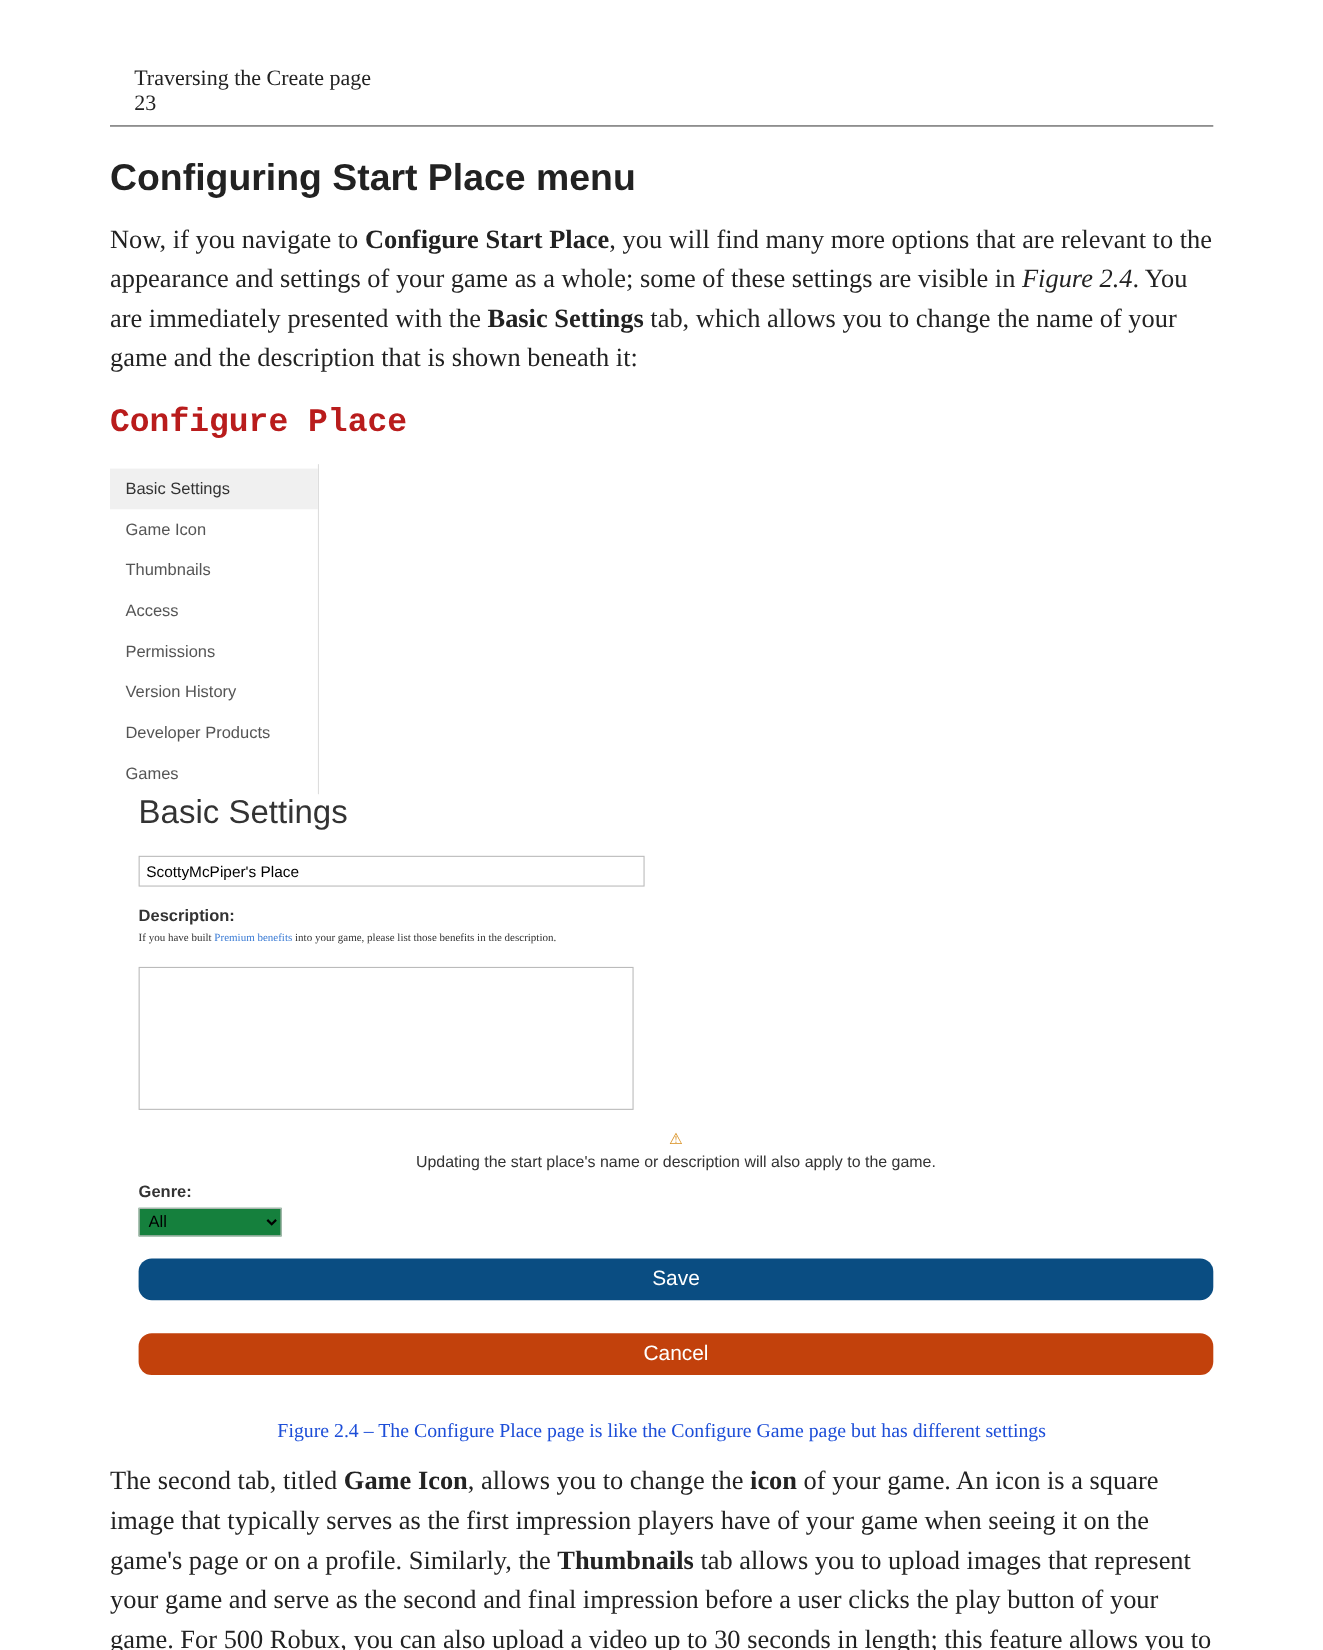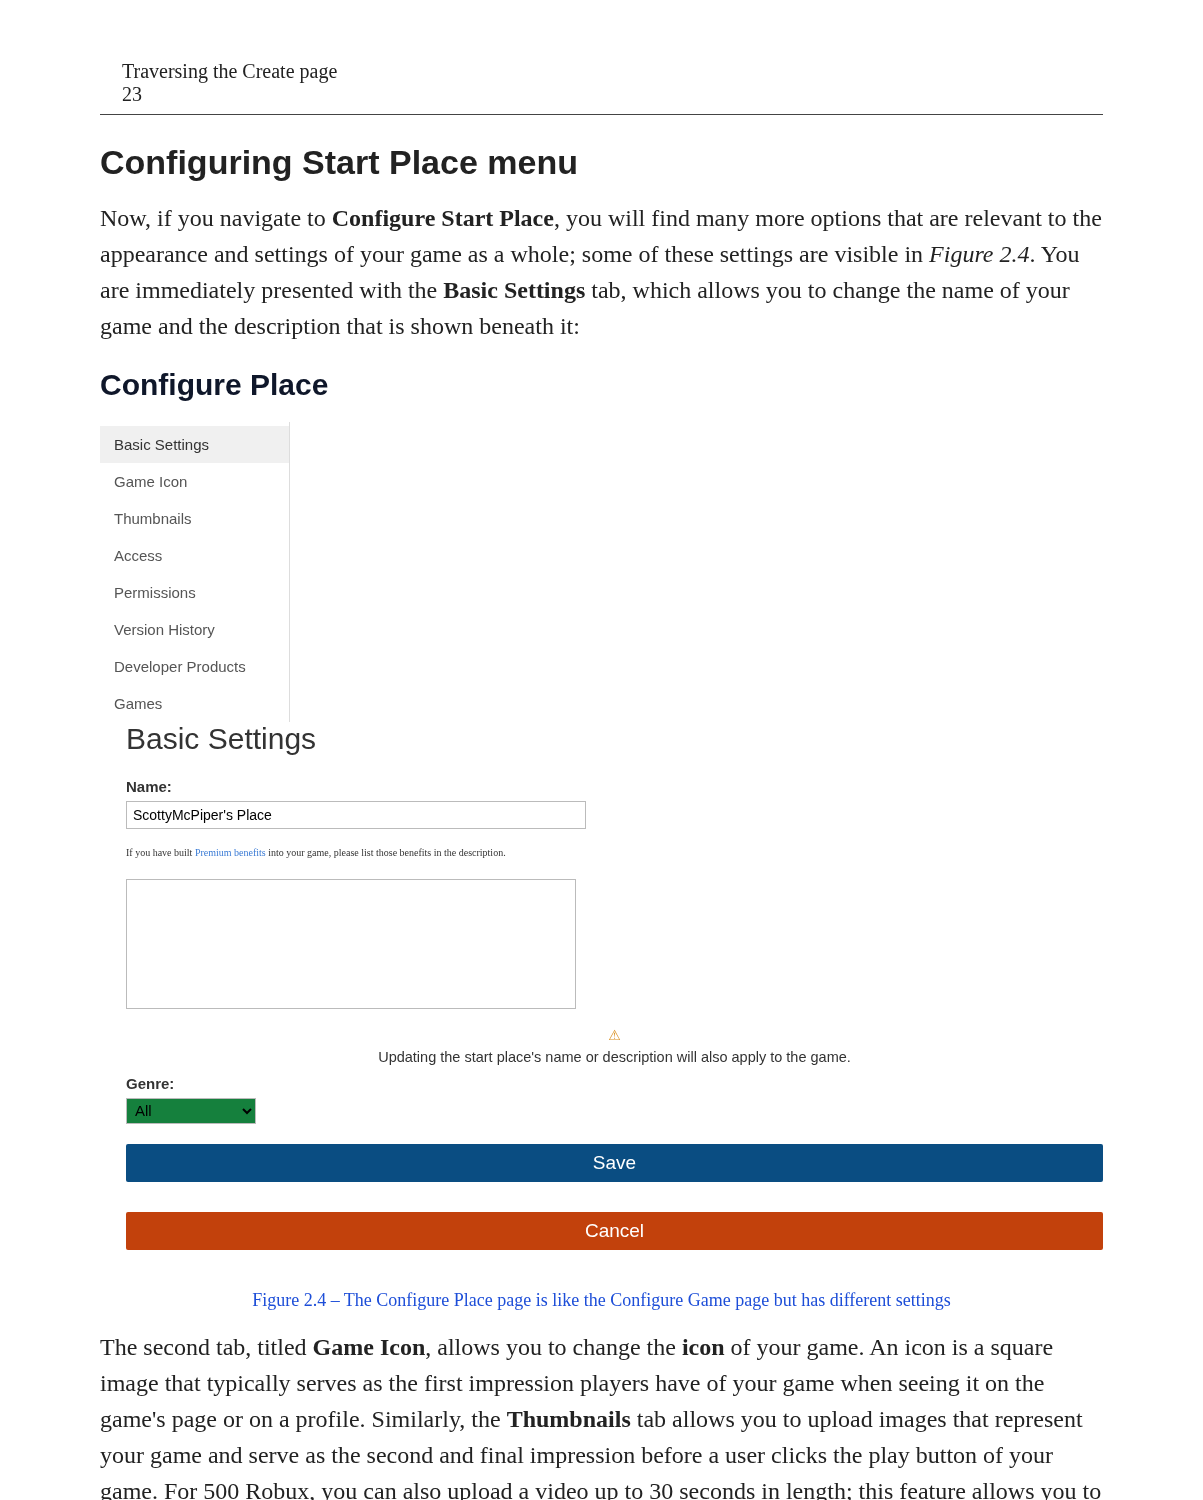--- a/index.html
+++ b/index.html
@@ -38,24 +38,24 @@
   }
   .italic { font-style: italic; }
   .bold { font-weight: 700; }
 
   
   .figure-wrap {
     margin: 10px 0 12px 0;
     padding: 4px 0 18px 0;
   }
   .fig-title {
-    font-family: Liberation Sans, sans-serif;
+    font-family: Liberation Mono, monospace;
     font-weight: 700;
     font-size: 30px;
-    color: #0f172a;
+    color: #b91c1c;
     margin-bottom: 20px;
   }
   .fig-panel {
     display: flex;
     gap: 0;
   }
   .fig-sidebar {
     width: 190px;
     border-right: 1px solid #ddd;
     padding-top: 4px;
@@ -135,21 +135,21 @@
     display: flex;
     gap: 30px;
   }
   .fig-btn {
     font-family: Arial, sans-serif;
     font-size: 19px;
     color: #fff;
     background: #0a4d82;
     border: none;
     padding: 8px 26px;
-    border-radius: 2px;
+    border-radius: 12px;
     cursor: pointer;
   }
   .fig-btn.cancel {
     background: #c2410c;
   }
   .caption {
     text-align: center;
     font-size: 18px;
     color: #1d4ed8;
     margin: 22px 0 18px 0;
@@ -184,23 +184,23 @@
       <div class="sb-item">Access</div>
       <div class="sb-item">Permissions</div>
       <div class="sb-item">Version History</div>
       <div class="sb-item">Developer Products</div>
       <div class="sb-item">Games</div>
     </div>
 
     <div class="fig-main">
       <h3>Basic Settings</h3>
 
-      <div class="fig-label">Name:</div>
       <input class="fig-input" type="text" value="ScottyMcPiper's Place" style="">
 
+      <div class="fig-label">Description:</div>
       <div class="fig-hint">
         <span>If you have built </span><span class="link">Premium benefits</span><span> into your game, please list those benefits in the description.</span>
       </div>
       <textarea class="fig-textarea" style=""></textarea>
 
       <div class="fig-warning">
         <span class="warn-tri">⚠</span>
         <span>Updating the start place's name or description will also apply to the game.</span>
       </div>
 

